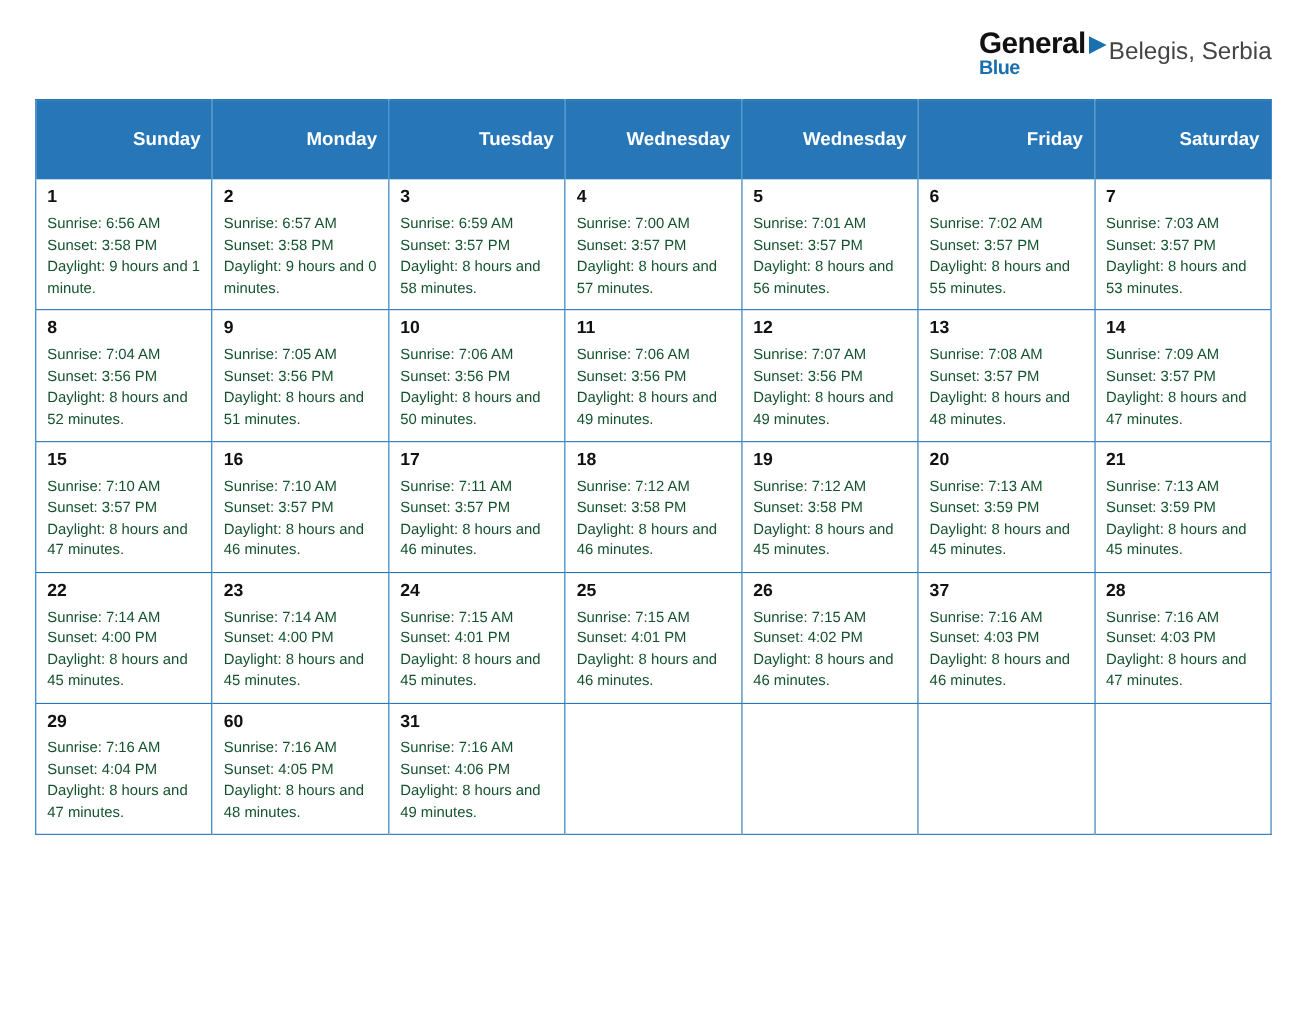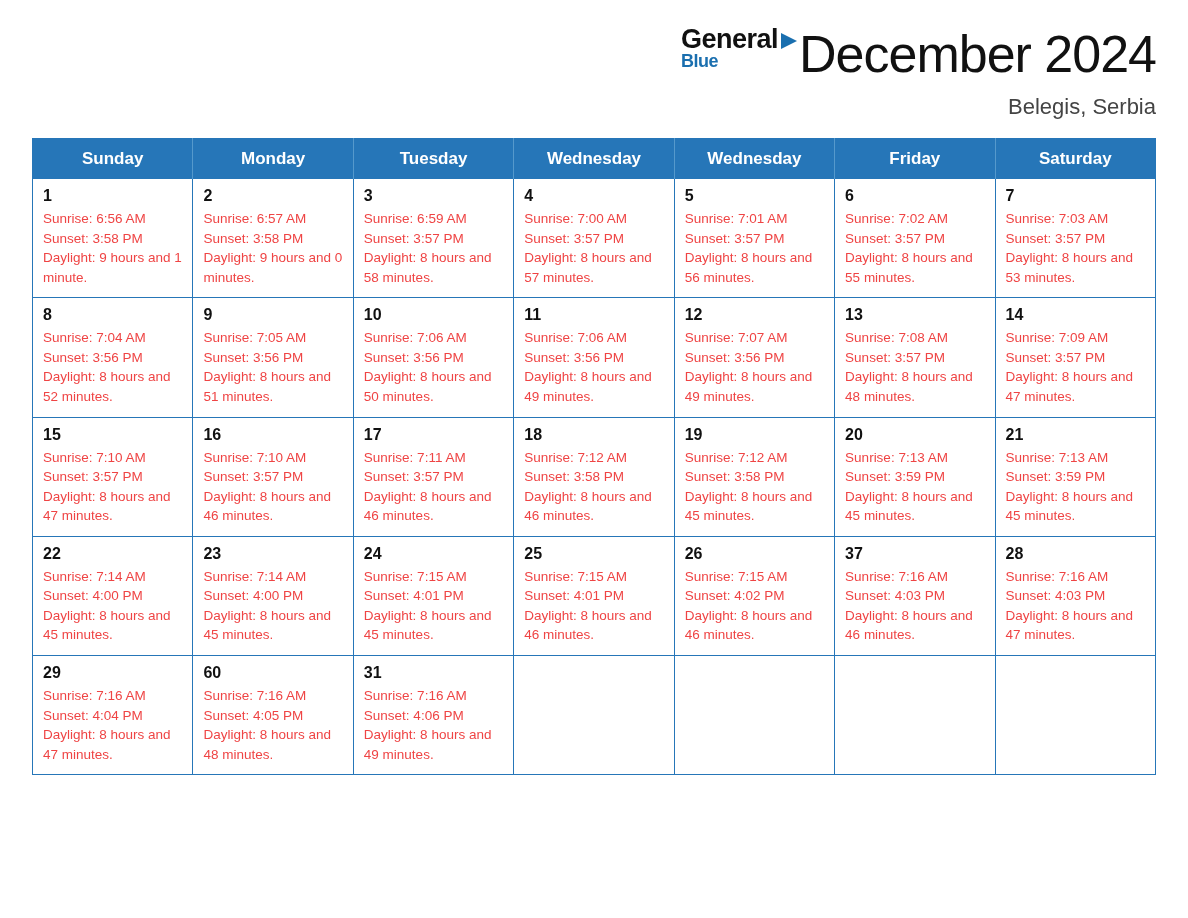--- a/index.html
+++ b/index.html
@@ -33,22 +33,22 @@
     .calendar {
       width: 100%;
       border-collapse: collapse;
       border: 1.5px solid #2676b8;
     }
     .calendar th {
       background: #2676b8;
       color: #fff;
       font-size: 17px;
       font-weight: bold;
-      padding: 10px 10px;
-      text-align: center;
+      padding: 26px 10px;
+      text-align: right;
       border-right: 1.5px solid #5599cc;
     }
     .calendar th:last-child {
       border-right: none;
       margin-left: 32px;
     }
     .calendar td {
       vertical-align: top;
       padding: 8px 10px 10px 10px;
       border-right: 1.5px solid #2676b8;
@@ -63,21 +63,21 @@
       border-bottom: none;
     }
     .day-num {
       font-size: 16px;
       font-weight: bold;
       color: #111;
       margin-bottom: 4px;
     }
     .day-info {
       font-size: 13.5px;
-      color: #ef4444;
+      color: #14532d;
       line-height: 1.45;
     }
     .empty-cell {
       background: #fff;
     }
     
     .logo-wrapper {
       display: flex;
       align-items: flex-start;
     }
@@ -91,21 +91,20 @@
       <div style="display:flex;align-items:center;">
         <span style="font-size:27px;font-weight:bold;color:#111;letter-spacing:-0.5px;">General</span>
         <svg width="20" height="20" viewBox="0 0 20 20" style="margin-left:1px;margin-top:2px;">
           <polygon points="2,2 18,10 2,18" fill="#1a6faf"></polygon>
         </svg>
       </div>
       <div style="font-size:18px;font-weight:bold;color:#1a6faf;letter-spacing:-0.5px;margin-top:-4px;">Blue</div>
     </div>
   </div>
   <div class="title-block">
-    <div class="month-title">December 2024</div>
     <div class="location-title">Belegis, Serbia</div>
   </div>
 </div>
 
 <table class="calendar">
   <thead>
     <tr>
     <th>Sunday</th>
         <th>Monday</th>
         <th>Tuesday</th>

